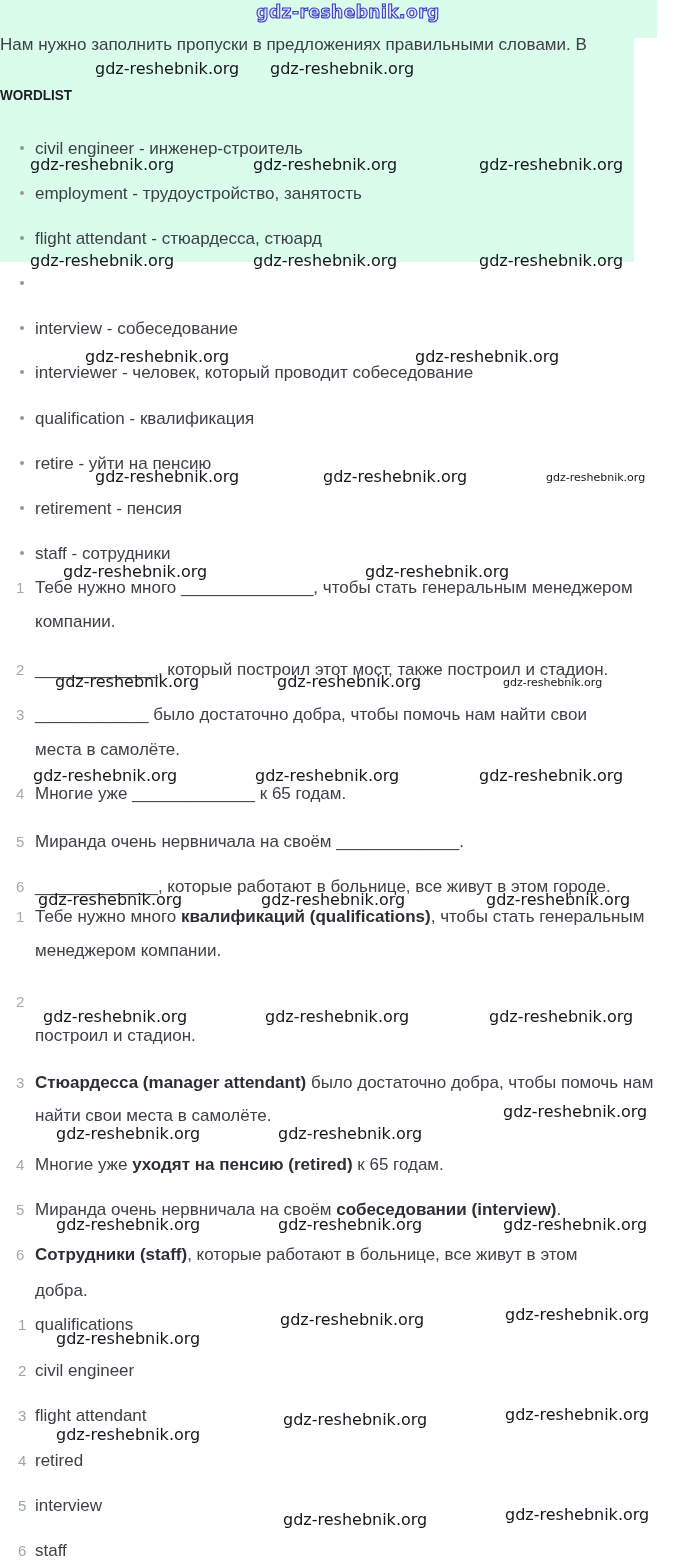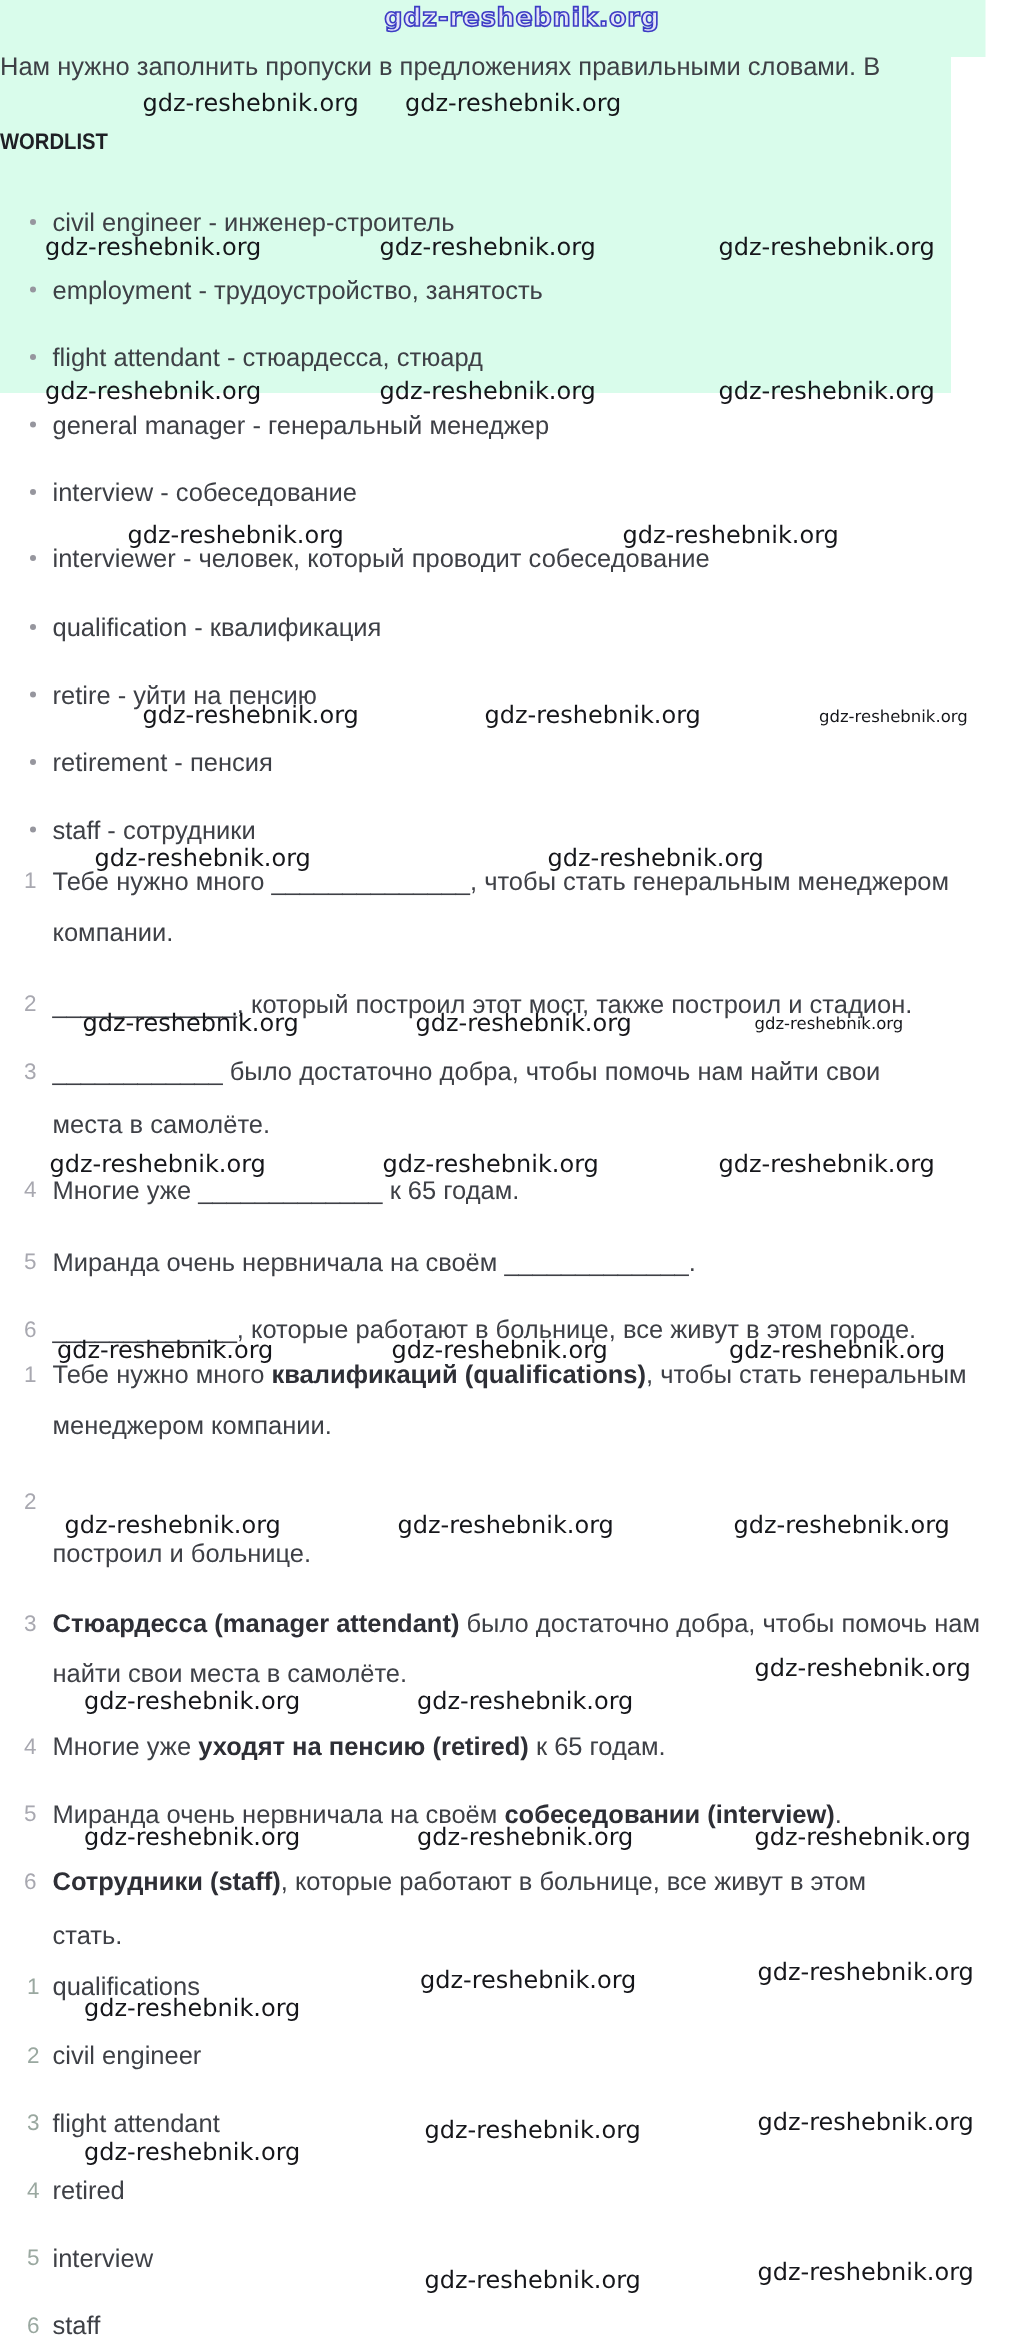--- a/index.html
+++ b/index.html
@@ -74,21 +74,20 @@
 
   <div class="line wordlist-title">WORDLIST</div>
 
   <span class="dot" style="top:146px"></span>
   <div class="line txt" style="top:138px">civil engineer - инженер-строитель</div>
   <span class="dot" style="top:191px"></span>
   <div class="line txt" style="top:183px">employment - трудоустройство, занятость</div>
   <span class="dot" style="top:236px"></span>
   <div class="line txt" style="top:228px">flight attendant - стюардесса, стюард</div>
   <span class="dot" style="top:281px"></span>
-  <div class="line txt" style="top:273px">general manager - генеральный менеджер</div>
   <span class="dot" style="top:326px"></span>
   <div class="line txt" style="top:318px">interview - собеседование</div>
   <span class="dot" style="top:370px"></span>
   <div class="line txt" style="top:362px">interviewer - человек, который проводит собеседование</div>
   <span class="dot" style="top:416px"></span>
   <div class="line txt" style="top:408px">qualification - квалификация</div>
   <span class="dot" style="top:461px"></span>
   <div class="line txt" style="top:453px">retire - уйти на пенсию</div>
   <span class="dot" style="top:506px"></span>
   <div class="line txt" style="top:498px">retirement - пенсия</div>
@@ -113,35 +112,35 @@
   <div class="line txt" style="top:831px">Миранда очень нервничала на своём _____________.</div>
 
   <div class="num" style="top:876px">6</div>
   <div class="line txt" style="top:876px">_____________, которые работают в больнице, все живут в этом городе.</div>
 
   <div class="num" style="top:906px">1</div>
   <div class="line txt" style="top:906px"><span>Тебе нужно много </span><span class="bold">квалификаций (qualifications)</span><span>, чтобы стать генеральным</span></div>
   <div class="line txt" style="top:940px">менеджером компании.</div>
 
   <div class="num" style="top:991px">2</div>
-  <div class="line txt" style="top:1025px">построил и больнице.</div>
+  <div class="line txt" style="top:1025px">построил и стадион.</div>
 
   <div class="num" style="top:1072px">3</div>
   <div class="line txt" style="top:1072px"><span></span><span class="bold">Стюардесса (manager attendant)</span><span> было достаточно добра, чтобы помочь нам</span></div>
   <div class="line txt" style="top:1105px">найти свои места в самолёте.</div>
 
   <div class="num" style="top:1154px">4</div>
   <div class="line txt" style="top:1154px"><span>Многие уже </span><span class="bold">уходят на пенсию (retired)</span><span> к 65 годам.</span></div>
 
   <div class="num" style="top:1199px">5</div>
   <div class="line txt" style="top:1199px"><span>Миранда очень нервничала на своём </span><span class="bold">собеседовании (interview)</span><span>.</span></div>
 
   <div class="num" style="top:1244px">6</div>
   <div class="line txt" style="top:1244px"><span></span><span class="bold">Сотрудники (staff)</span><span>, которые работают в больнице, все живут в этом</span></div>
-  <div class="line txt" style="top:1280px">стать.</div>
+  <div class="line txt" style="top:1280px">добра.</div>
 
   <div class="num gnum" style="top:1314px">1</div>
   <div class="line txt" style="top:1314px">qualifications</div>
   <div class="num gnum" style="top:1360px">2</div>
   <div class="line txt" style="top:1360px">civil engineer</div>
   <div class="num gnum" style="top:1405px">3</div>
   <div class="line txt" style="top:1405px">flight attendant</div>
   <div class="num gnum" style="top:1450px">4</div>
   <div class="line txt" style="top:1450px">retired</div>
   <div class="num gnum" style="top:1495px">5</div>

